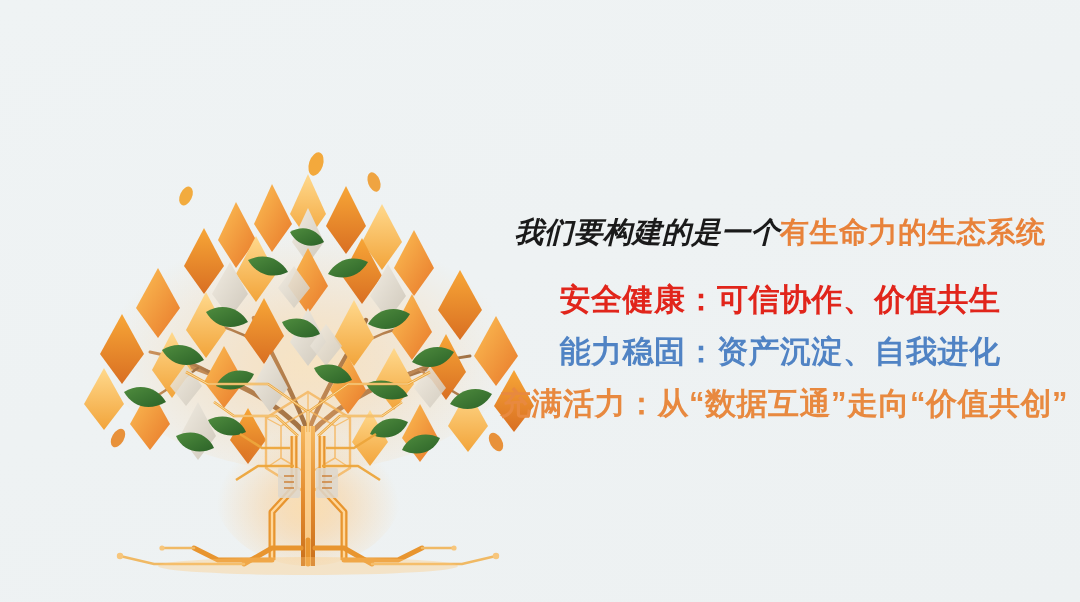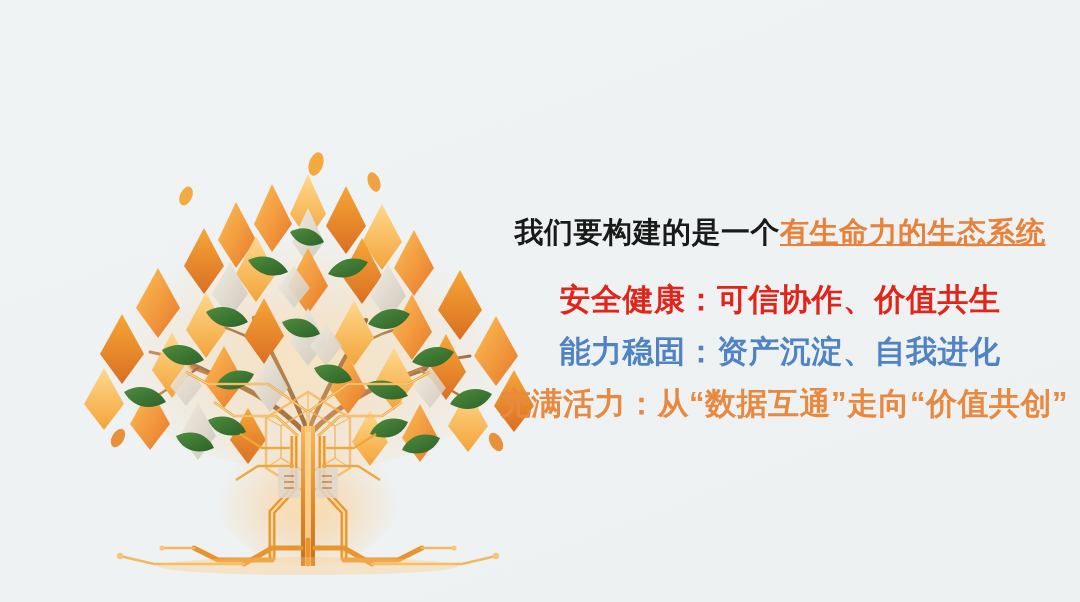--- a/index.html
+++ b/index.html
@@ -30,22 +30,22 @@
 
   
   .message-block{
     position:absolute;left:500px;top:214px;width:560px;
     text-align:center;
   }
   .headline{
     font-size:29px;font-weight:700;line-height:1.25;
     white-space:nowrap;letter-spacing:.5px;
   }
-  .headline .plain{color:#1a1a1a;}
-  .headline .accent{color:#e8823a;text-decoration:underline;}
+  .headline .plain{color:#1a1a1a;font-style:italic;}
+  .headline .accent{color:#e8823a;}
 
   .pillars{margin-top:34px;}
   .pillar{
     font-size:31px;font-weight:700;line-height:1.0;
     white-space:nowrap;letter-spacing:.5px;
     margin-bottom:21px;
   }
   .pillar:last-child{margin-bottom:0;}
   .pillar.safe{color:#e1251b;}
   .pillar.stable{color:#5083c4;text-align:center;}

